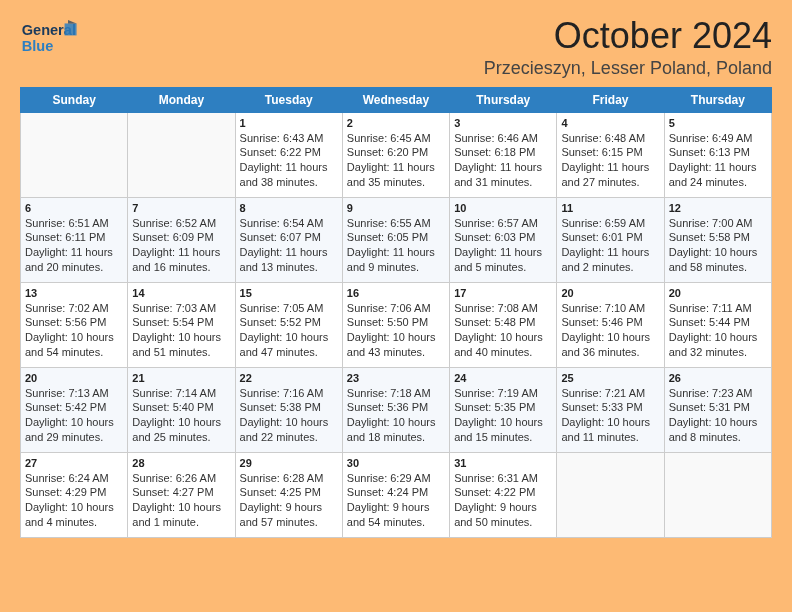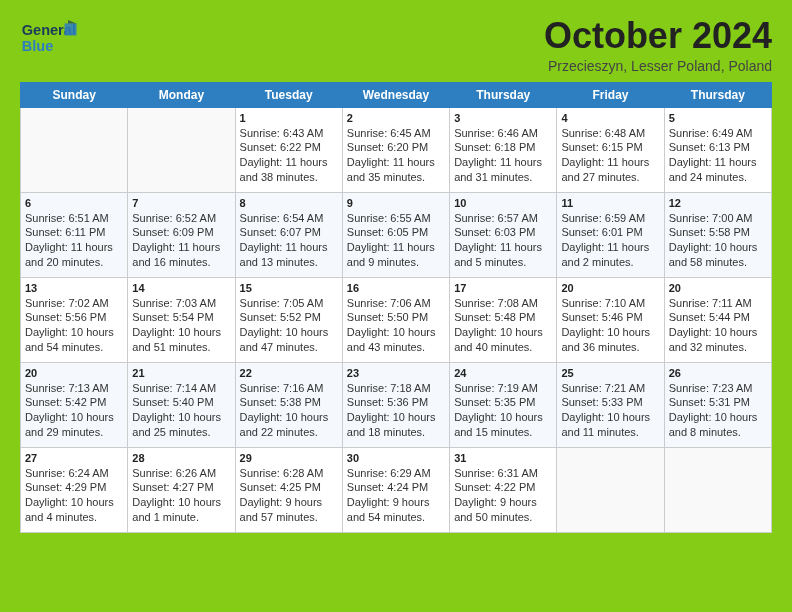--- a/index.html
+++ b/index.html
@@ -7,44 +7,44 @@
       font-family: Arial, sans-serif;
       background: #fff;
       width: 792px;
       height: 612px;
       overflow: hidden;
     }
     .page {
       width: 792px;
       min-height: 612px;
       padding: 16px 20px 10px 20px;
-      background: #84cc16;
+      background: #fdba74;
     }
     .header {
       display: flex;
       align-items: flex-start;
       justify-content: space-between;
       margin-bottom: 8px;
     }
     .logo {
       display: flex;
       flex-direction: column;
       align-items: flex-start;
     }
     .title-block {
       text-align: right;
     }
     .month-title {
       font-size: 36px;
-      font-weight: bold;
+      font-weight: normal;
       color: #222;
       line-height: 1.1;
     }
     .subtitle {
-      font-size: 14px;
+      font-size: 18px;
       color: #444;
       margin-top: 2px;
     }
     .calendar {
       width: 100%;
       border-collapse: collapse;
       table-layout: fixed;
     }
     .calendar th {
       background: #2e7fc1;

